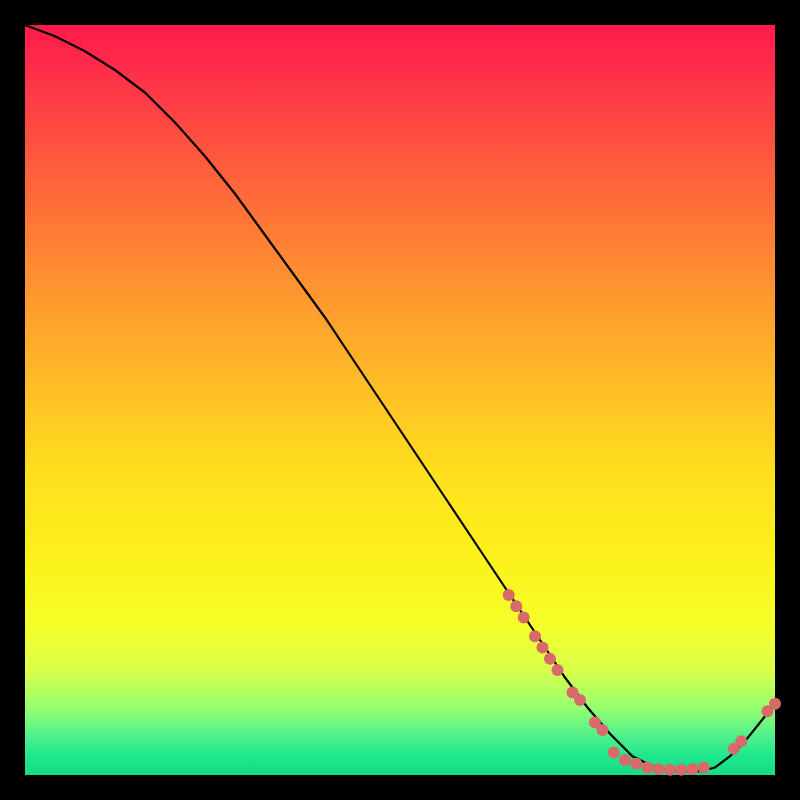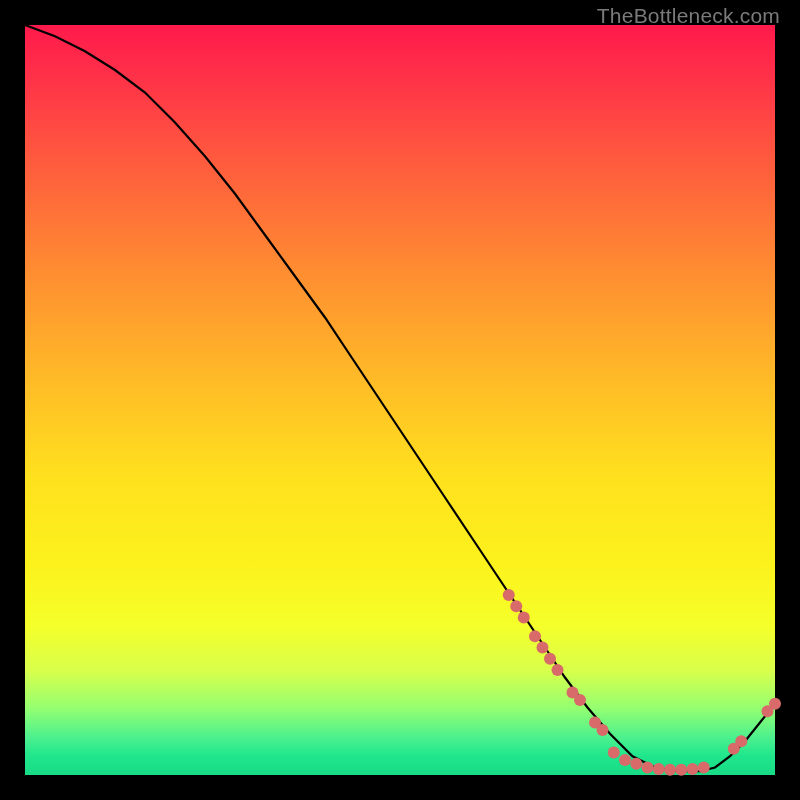--- a/index.html
+++ b/index.html
@@ -61,21 +61,20 @@
     top: 0;
     width: 750px;
     height: 750px;
     overflow: visible;
   }
 </style>
 </head>
 <body>
 
 <div class="chart-wrap">
-  <div class="attribution">TheBottleneck.com</div>
 
   <div class="plot-area">
     <div class="gradient-bg"></div>
     <svg class="curve" viewBox="0 0 750 750" preserveAspectRatio="none">
       <path id="curve-path" fill="none" stroke="#000000" stroke-width="2.2" d="M0.00 0.00 L30.00 11.25 L60.00 26.25 L90.00 45.00 L120.00 67.50 L150.00 97.50 L180.00 131.25 L210.00 168.75 L240.00 210.00 L270.00 251.25 L300.00 292.50 L330.00 337.50 L360.00 382.50 L390.00 427.50 L420.00 472.50 L450.00 517.50 L480.00 562.50 L510.00 607.50 L525.00 630.00 L540.00 652.50 L562.50 682.50 L585.00 708.75 L607.50 731.25 L630.00 742.50 L652.50 746.25 L675.00 746.25 L690.00 742.50 L705.00 731.25 L720.00 716.25 L735.00 697.50 L750.00 678.75"></path>
       <g id="markers">
           <circle cx="483.75" cy="570.00" r="6" fill="#d86a6a"></circle>
           <circle cx="491.25" cy="581.25" r="6" fill="#d86a6a"></circle>
           <circle cx="498.75" cy="592.50" r="6" fill="#d86a6a"></circle>
           <circle cx="510.00" cy="611.25" r="6" fill="#d86a6a"></circle>

